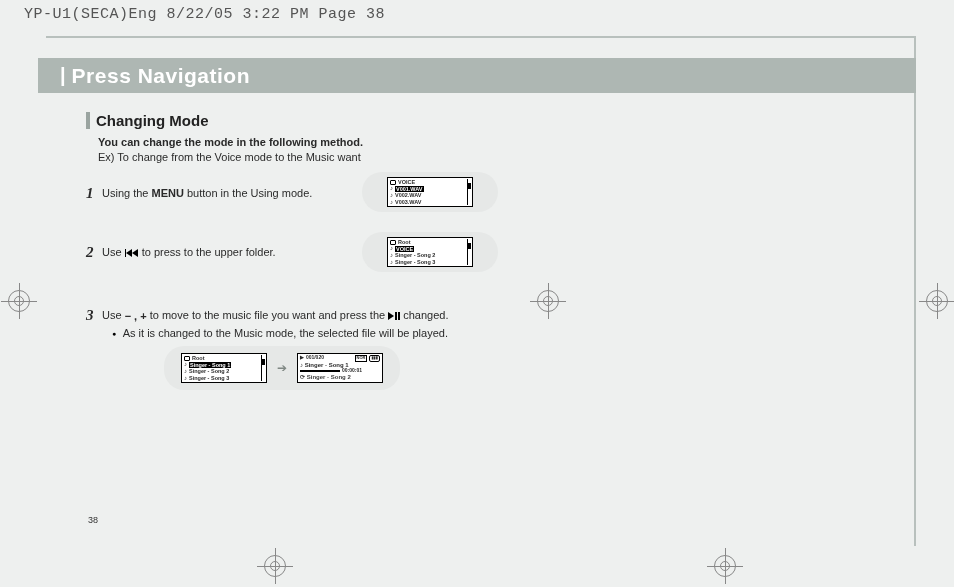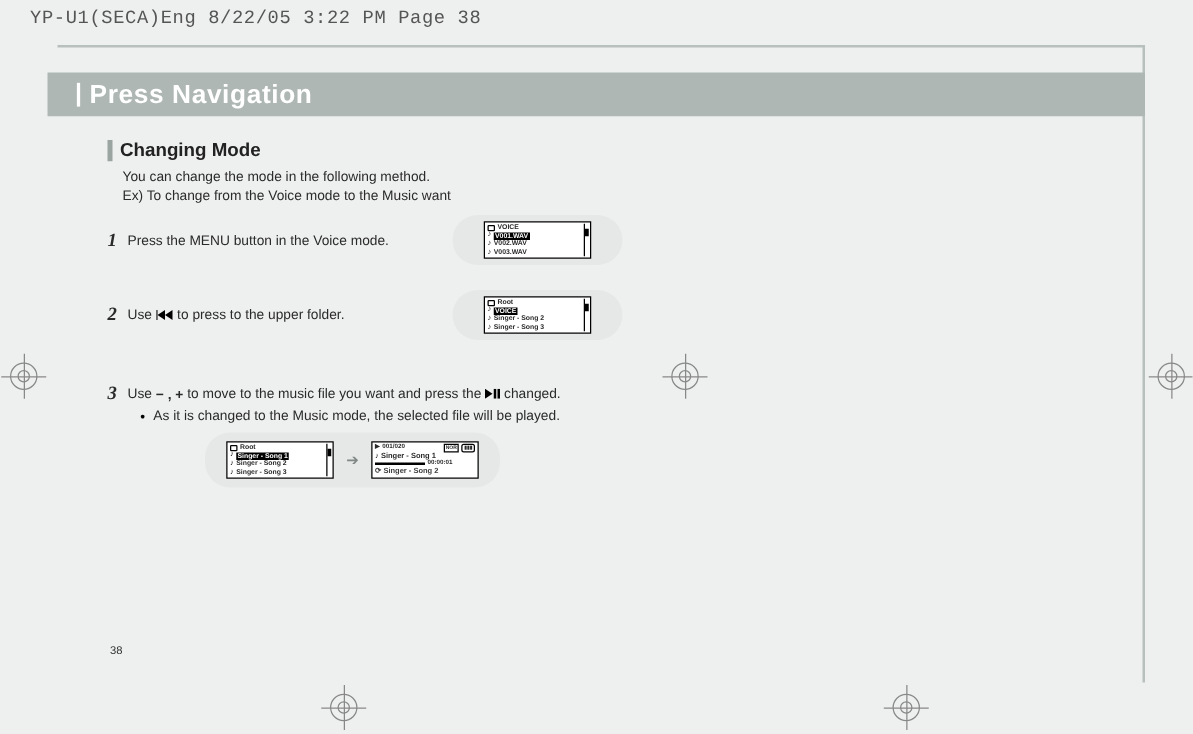--- a/index.html
+++ b/index.html
@@ -65,40 +65,40 @@
   }
   .section-header .pipe {
     width: 4px; height: 17px; background: #9aa4a0; margin-right: 6px;
   }
   .section-header .txt {
     font-weight: bold; font-size: 15px; color: #222;
   }
   .section-note {
     font-size: 11px; margin-left: 12px; margin-top: 2px; line-height: 1.35;
   }
-  .section-note .bold { font-weight: normal; }
+  .section-note .bold { font-weight: bold; }
   .step {
     margin-top: 18px;
     display: flex;
     align-items: flex-start;
   }
   .step .num {
     font-family: Georgia, "Times New Roman", serif;
     font-style: italic;
     font-weight: bold;
     font-size: 15px;
     margin-right: 4px;
     width: 12px;
   }
   .step .body {
     flex: 1;
     font-size: 11px;
     line-height: 1.5;
   }
-  .step .body .bold { font-weight: normal; }
+  .step .body .bold { font-weight: bold; }
   .step .bullet { margin-left: 10px; }
   .bullet-dot::before { content: "\25CF"; font-size: 7px; margin-right: 4px; position: relative; top:-1px; color:#000;}
   .lcd-pill {
     position: absolute;
     background: #e6e8e7;
     border-radius: 20px;
     display: flex;
     align-items: center;
     justify-content: center;
   }
@@ -209,21 +209,21 @@
     <div class="txt">Changing Mode</div>
   </div>
   <div class="section-note">
     <div class="bold">You can change the mode in the following method.</div>
     <div>Ex) To change from the Voice mode to the Music want</div>
   </div>
 
   <div class="step" style="margin-top:20px">
     <div class="num">1</div>
     <div class="body">
-      <span>Press the </span><span class="bold">MENU</span><span> button in the Voice mode.</span>
+      <span>Using the </span><span class="bold">MENU</span><span> button in the Using mode.</span>
     </div>
   </div>
 
   <div class="step" style="margin-top:42px">
     <div class="num">2</div>
     <div class="body">
       <span>Use </span>
       <span class="icon-rew">
         <svg width="14" height="8" viewBox="0 0 14 8">
             <polygon points="7,4 13,0 13,8" fill="#000"></polygon>

